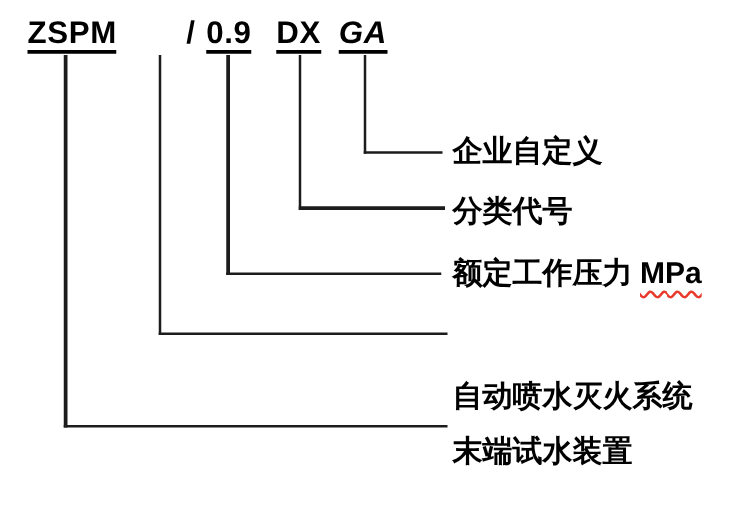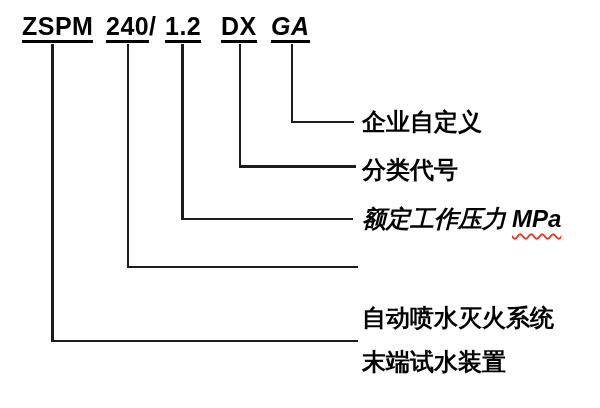--- a/index.html
+++ b/index.html
@@ -47,42 +47,41 @@
   .lbl {
     position: absolute;
     left: 362px;
     font-size: 24px;
     font-weight: bold;
     line-height: 26px;
     white-space: nowrap;
   }
   .l-cust   { top: 109px; }
   .l-class  { top: 157px; }
-  .l-press  { top: 206px; font-style: italic; }
+  .l-press  { top: 206px; }
   .l-flow   { top: 256px; }
   .l-system { top: 305px; }
   .l-device { top: 349px; }
   .unit {
     margin-left: 6px;
     text-decoration-line: underline;
     text-decoration-style: wavy;
     text-decoration-color: #e8392b;
     text-decoration-thickness: 2px;
     text-underline-offset: 6px;
   }
 </style>
 </head>
 <body>
 
 <div class="stage">
 
   <span class="code-part u cp-zspm">ZSPM</span>
-  <span class="code-part u cp-flow">240</span>
   <span class="code-part cp-slash">/</span>
-  <span class="code-part u cp-press">1.2</span>
+  <span class="code-part u cp-press">0.9</span>
   <span class="code-part u cp-class">DX</span>
   <span class="code-part u cp-cust">GA</span>
 
   <div class="vline v-zspm"></div>
   <div class="vline v-flow"></div>
   <div class="vline v-press"></div>
   <div class="vline v-class"></div>
   <div class="vline v-cust"></div>
 
   <div class="hline h-zspm"></div>

